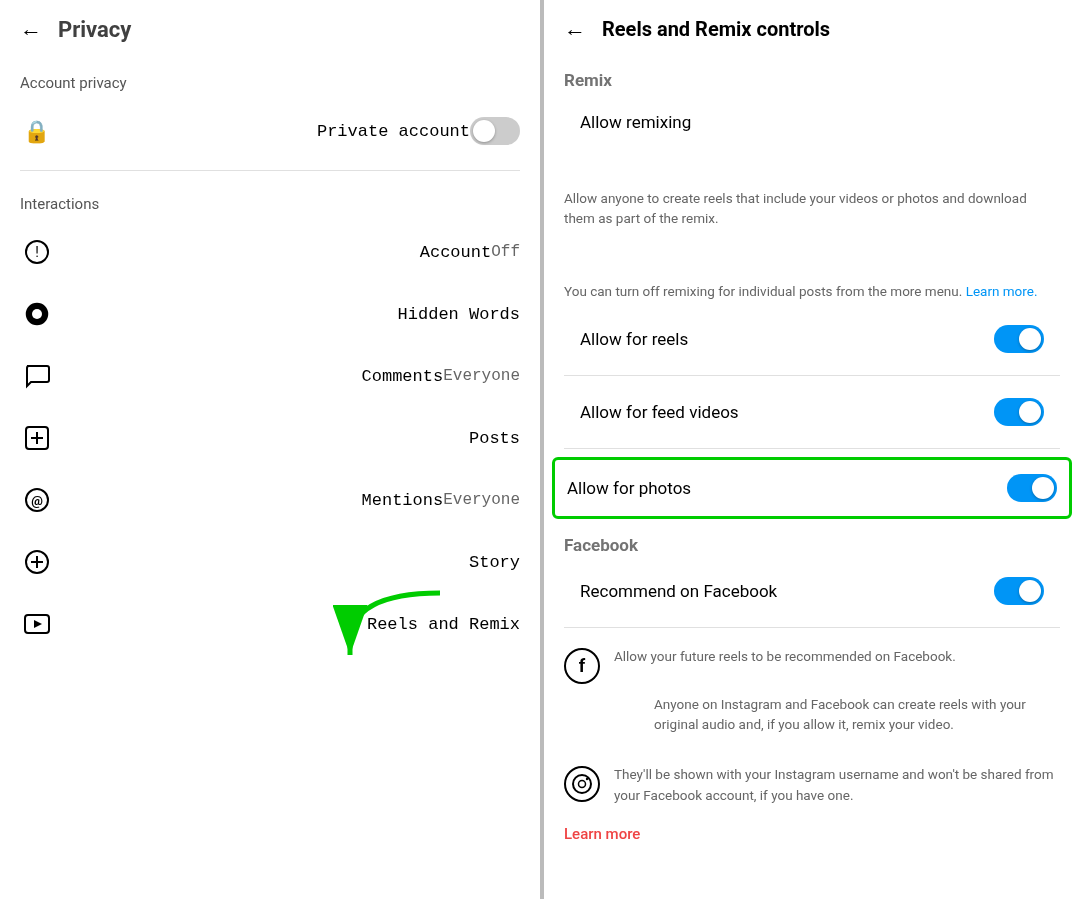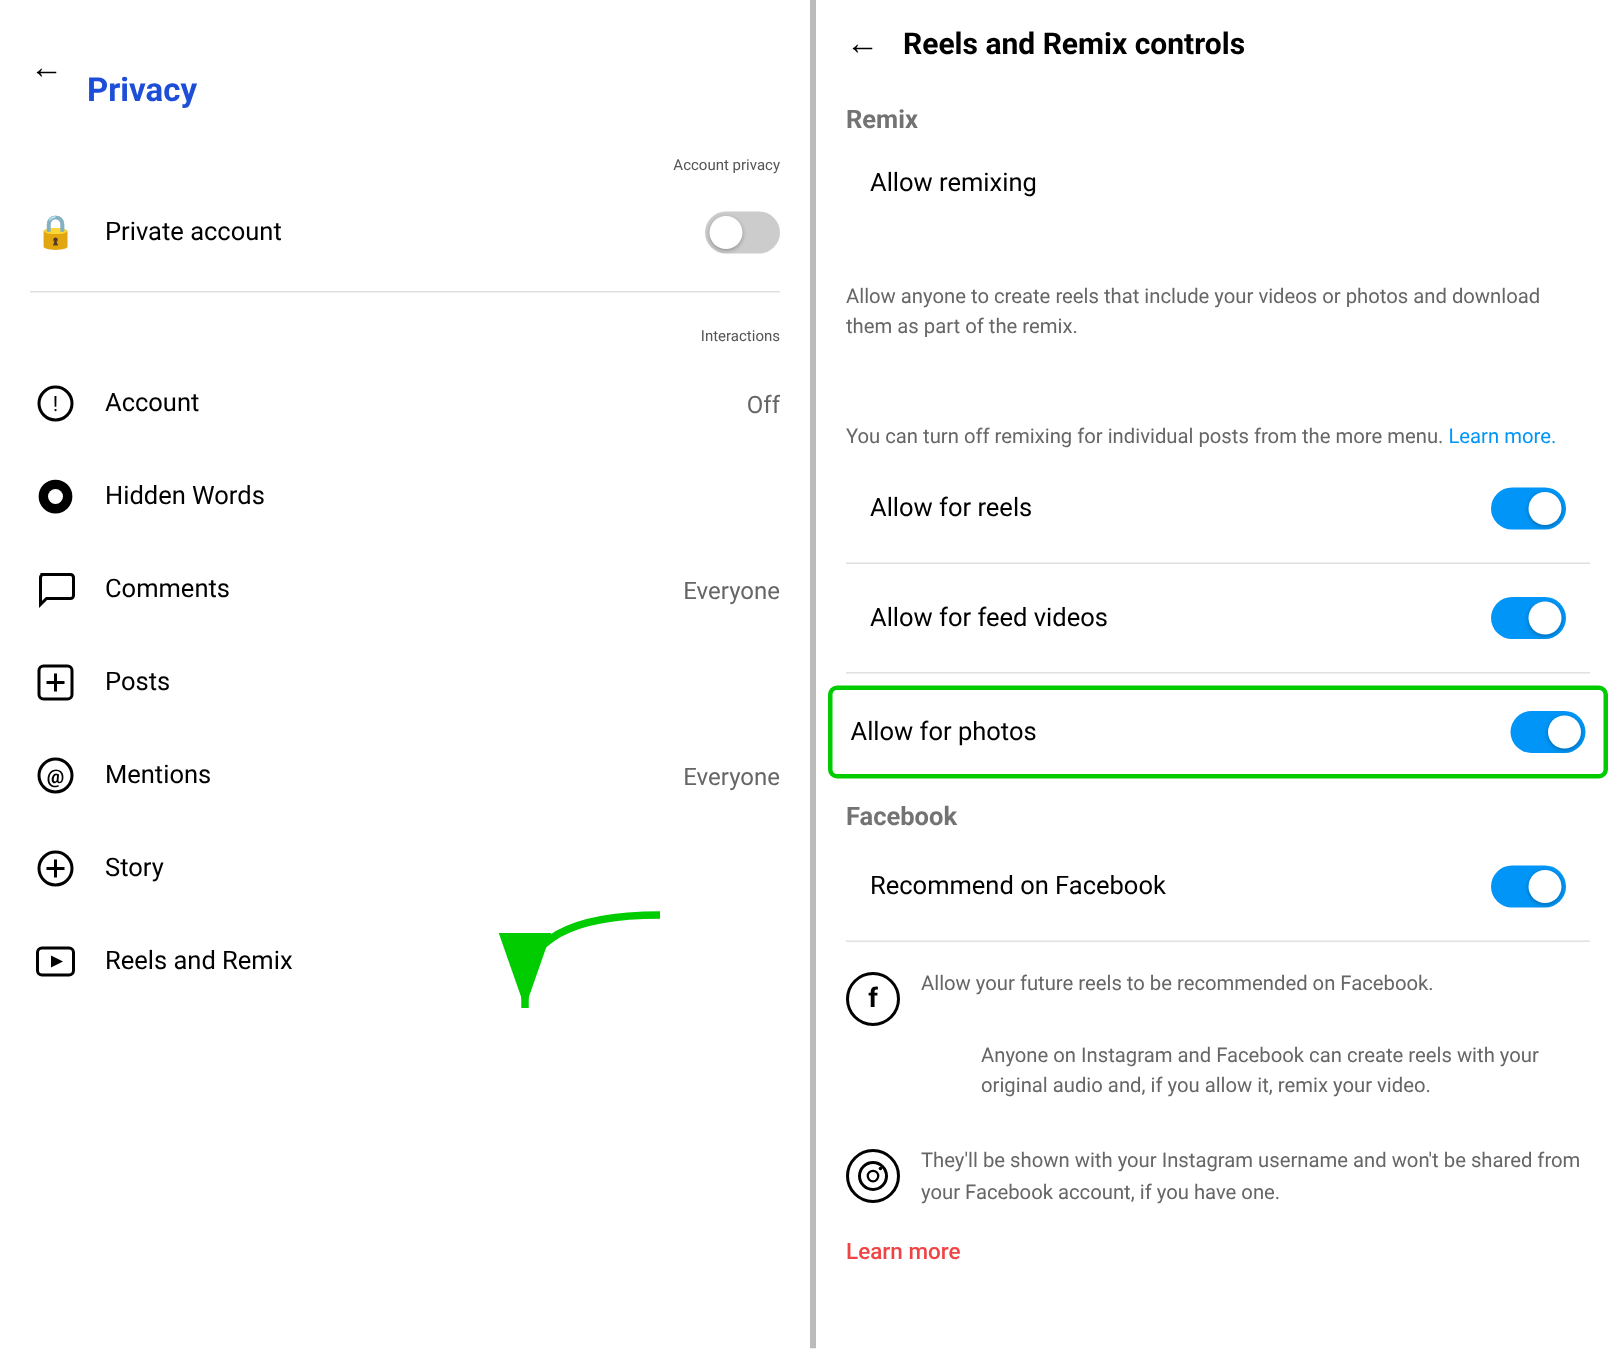--- a/index.html
+++ b/index.html
@@ -30,29 +30,27 @@
 
     .back-arrow {
       font-size: 22px;
       cursor: pointer;
       color: #000;
     }
 
     .left-header-title {
       font-size: 22px;
       font-weight: 700;
-      color: #1d4ed8;
-      margin-top: 32px;
+      color: #404040;
     }
 
     .section-label {
-      font-size: 10px;
+      font-size: 15px;
       color: #555;
       padding: 16px 20px 8px 20px;
-      text-align: right;
     }
 
     .menu-item {
       display: flex;
       align-items: center;
       padding: 14px 20px;
       gap: 16px;
       cursor: pointer;
     }
 
@@ -64,21 +62,22 @@
       justify-content: center;
       font-size: 22px;
       flex-shrink: 0;
       color: #000;
     }
 
     .menu-item-content {
       flex: 1;
       display: flex;
       align-items: center;
-      justify-content: space-between;
+      justify-content: flex-end;
+      font-family: Liberation Mono, monospace;
     }
 
     .menu-item-label {
       font-size: 17px;
       color: #000;
     }
 
     .menu-item-value {
       font-size: 16px;
       color: #666;

